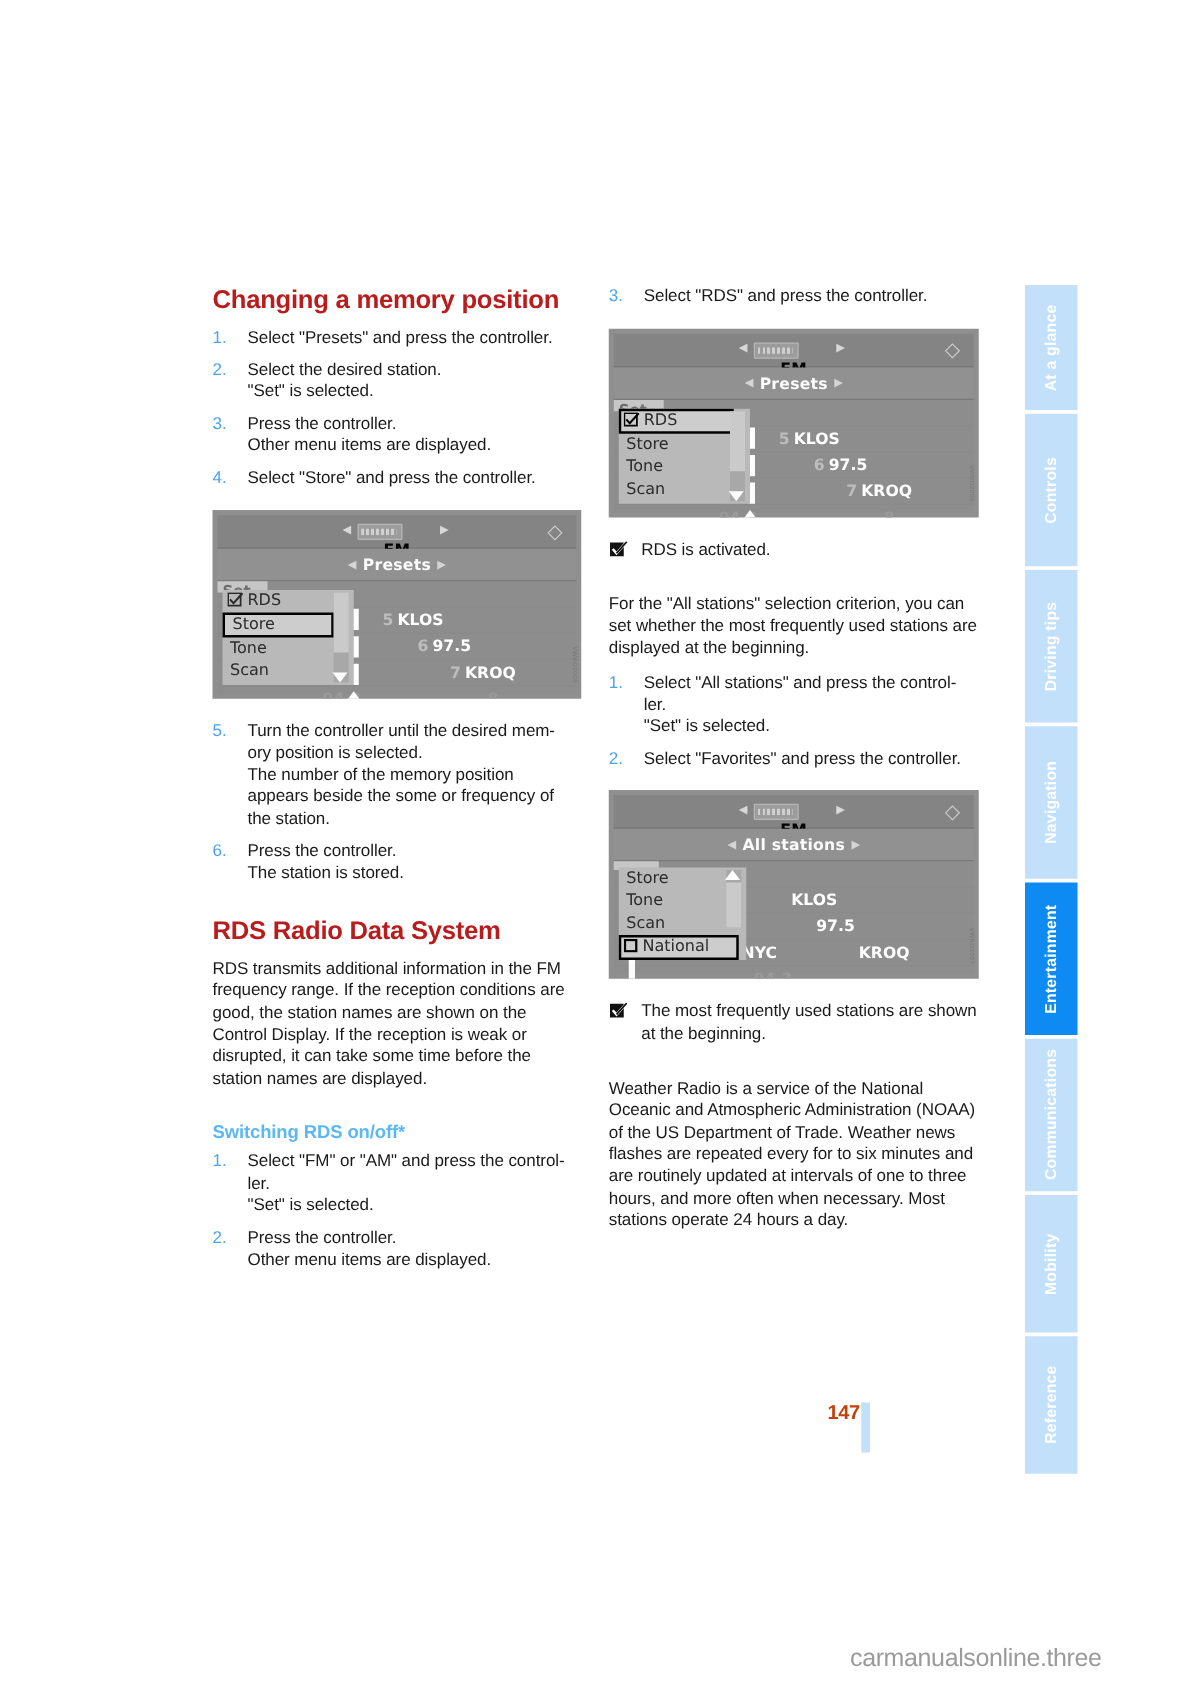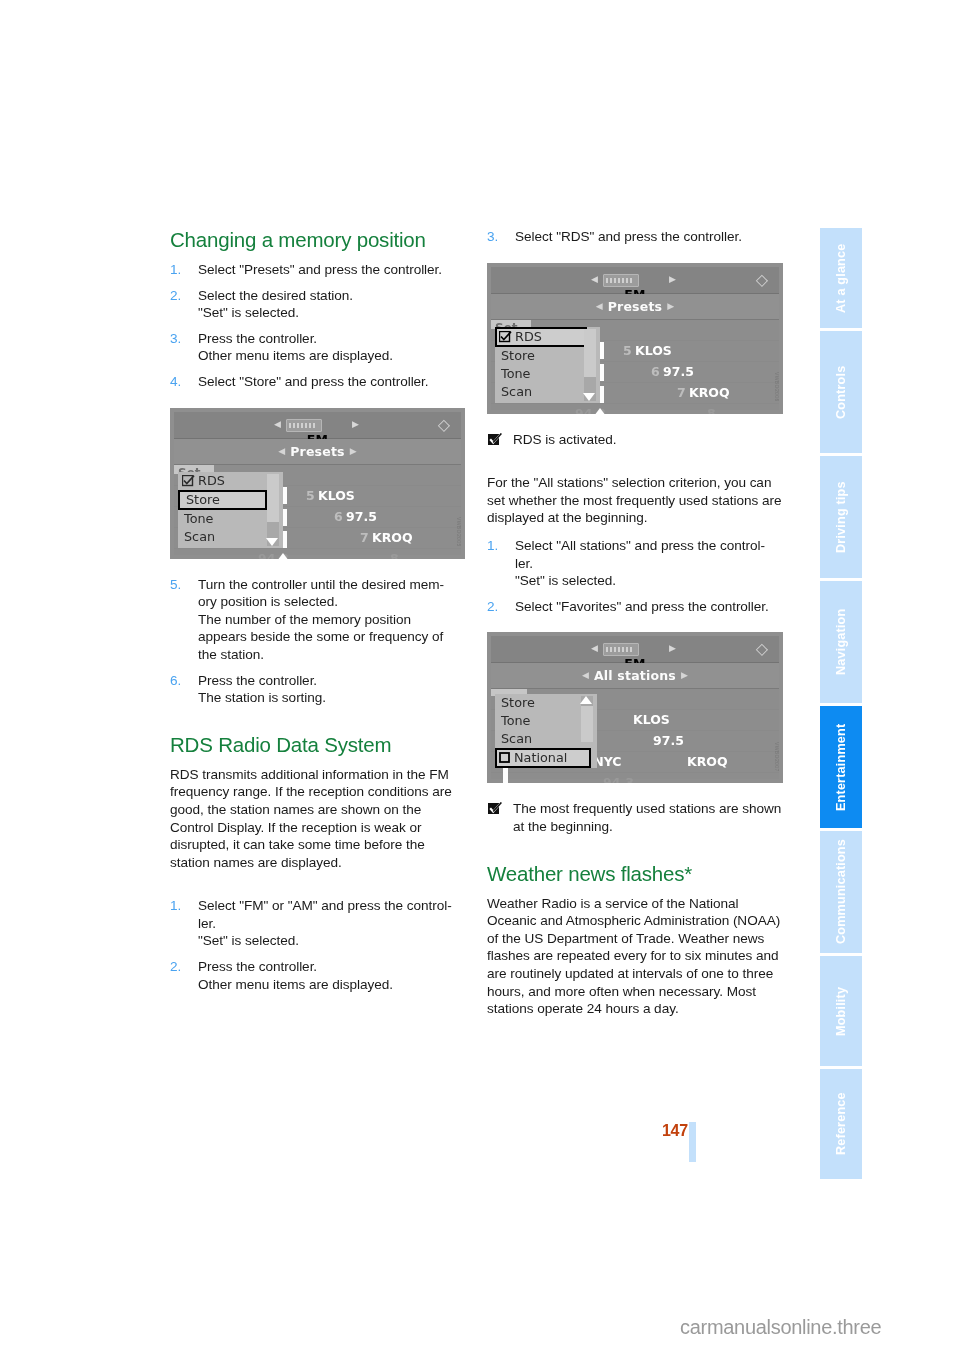--- a/index.html
+++ b/index.html
@@ -30,22 +30,22 @@
     width: 295px;
     top: 228px;
   }
   .col-left  { left: 170px; }
   .col-right { left: 487px; }
 
   
   h1.sect {
     font-size: 20.5px;
     line-height: 24px;
-    font-weight: normal;
-    color: #15803d;
+    font-weight: bold;
+    color: #b91c1c;
     margin: 0 0 9px 0;
     letter-spacing: -0.2px;
   }
   h1.sect.big {
     font-size: 20.5px;
   }
   h2.sub {
     font-size: 14.8px;
     line-height: 18px;
     font-weight: bold;
@@ -461,31 +461,32 @@
         <span class="num">5.</span>
         <span class="sub-line">Turn the controller until the desired mem-</span>
         <span class="sub-line">ory position is selected.</span>
         <span class="sub-line">The number of the memory position</span>
         <span class="sub-line">appears beside the some or frequency of</span>
         <span class="sub-line">the station.</span>
       </li>
       <li>
         <span class="num">6.</span>
         <span class="sub-line">Press the controller.</span>
-        <span class="sub-line">The station is sorting.</span>
+        <span class="sub-line">The station is stored.</span>
       </li>
     </ol>
 
     <div class="spacer-lg"></div>
 
     <h1 class="sect">RDS Radio Data System</h1>
     <p class="body">RDS transmits additional information in the FM frequency range. If the reception conditions are good, the station names are shown on the Control Display. If the reception is weak or disrupted, it can take some time before the station names are displayed.</p>
 
     <div class="spacer-lg"></div>
 
+    <h2 class="sub light">Switching RDS on/off*</h2>
 
     <ol class="steps">
       <li>
         <span class="num">1.</span>
         <span class="sub-line">Select "FM" or "AM" and press the control-</span>
         <span class="sub-line">ler.</span>
         <span class="sub-line">"Set" is selected.</span>
       </li>
       <li>
         <span class="num">2.</span>
@@ -665,21 +666,20 @@
       <svg class="chk" viewBox="0 0 14 13">
         <rect x="0" y="1" width="11" height="11" fill="#111111"></rect>
         <path d="M2.2 6.2 L5.2 9.6 L13.4 0.4" fill="none" stroke="#ffffff" stroke-width="2.1"></path>
         <path d="M5.2 9.6 L13.4 0.4" fill="none" stroke="#111111" stroke-width="1.5"></path>
       </svg>
       <span>The most frequently used stations are shown at the beginning.</span>
     </div>
 
     <div class="spacer-lg"></div>
 
-    <h1 class="sect">Weather news flashes*</h1>
     <p class="body">Weather Radio is a service of the National Oceanic and Atmospheric Administration (NOAA) of the US Department of Trade. Weather news flashes are repeated every for to six minutes and are routinely updated at intervals of one to three hours, and more often when necessary. Most stations operate 24 hours a day.</p>
   </div>
 
   <div class="sidebar">
     <div class="tab" style="height:100px;">
       <span class="tab-label">At a glance</span>
     </div>
     <div class="tab" style="height:122px;">
       <span class="tab-label">Controls</span>
     </div>

